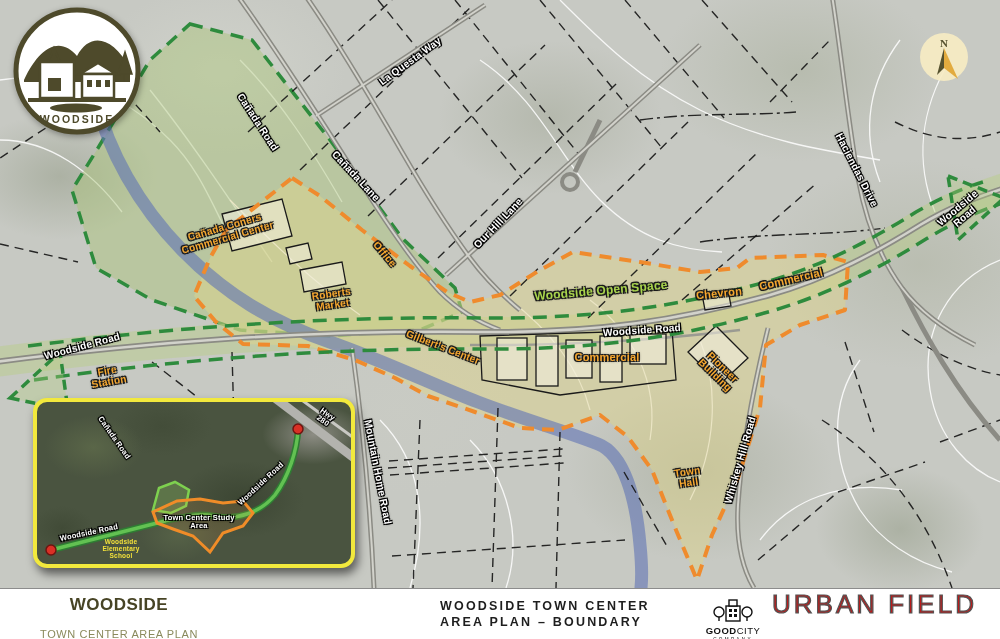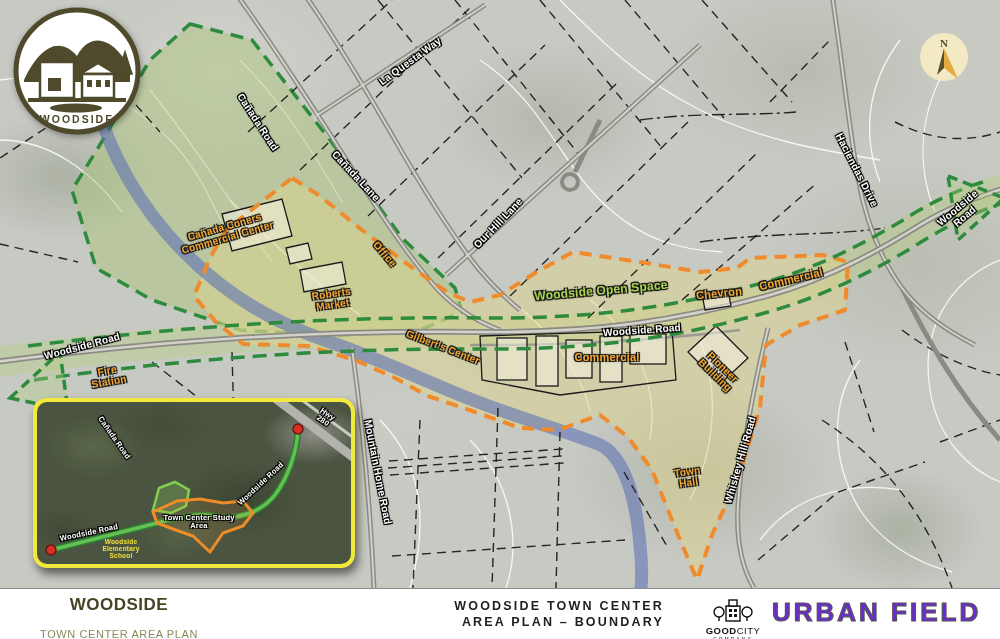--- a/index.html
+++ b/index.html
@@ -47,29 +47,29 @@
       radial-gradient(45px 32px at 8% 78%, #414b37, transparent 70%),
       radial-gradient(70px 42px at 40% 15%, #434d39, transparent 70%);}
   .ilbl{font-size:7.5px;}
   .ilbl.yellow{color:#f3e13a;font-size:6.5px;}
   
   #footer{position:absolute;left:0;top:588px;width:1000px;height:51px;background:#fff;
           border-top:1px solid #8c8c8c;box-sizing:border-box;}
   #footer-left{position:absolute;left:23px;top:6px;width:192px;text-align:center;}
   #footer-left .city{font-size:17px;font-weight:bold;color:#474425;letter-spacing:.5px;}
   #footer-left .sub{font-size:11px;color:#8a8a5c;letter-spacing:.6px;margin-top:13px;}
-  #footer-center{position:absolute;left:440px;top:10px;width:224px;text-align:right;
+  #footer-center{position:absolute;left:440px;top:10px;width:224px;text-align:left;
       font-size:12.5px;font-weight:bold;color:#1e1e1e;letter-spacing:2.2px;line-height:1.25;}
   #goodcity{position:absolute;left:704px;top:9px;width:58px;text-align:center;}
   #goodcity .gc-line{font-size:9.5px;letter-spacing:.5px;color:#111;margin-top:-1px;}
   #goodcity .gc-line .bold{font-weight:bold;}
   #goodcity .gc-sub{font-size:4.6px;letter-spacing:2.4px;color:#111;margin-top:1px;}
-  #urbanfield{position:absolute;left:772px;top:8px;width:218px;
-      font-size:26px;font-weight:bold;letter-spacing:3px;
-      color:#6d28d9;-webkit-text-stroke:1.2px #555;white-space:nowrap;}
+  #urbanfield{position:absolute;left:772px;top:0;width:218px;
+      font-size:26px;font-weight:normal;letter-spacing:3px;
+      color:#b91c1c;-webkit-text-stroke:1.2px #555;white-space:nowrap;}
 </style>
 </head>
 <body>
 
 <div id="stage">
   <div id="map">
 
     <svg id="basemap" width="1000" height="588" viewBox="0 0 1000 588">
 
       <g stroke="#ffffff" stroke-width="1.3" fill="none" opacity=".85">

